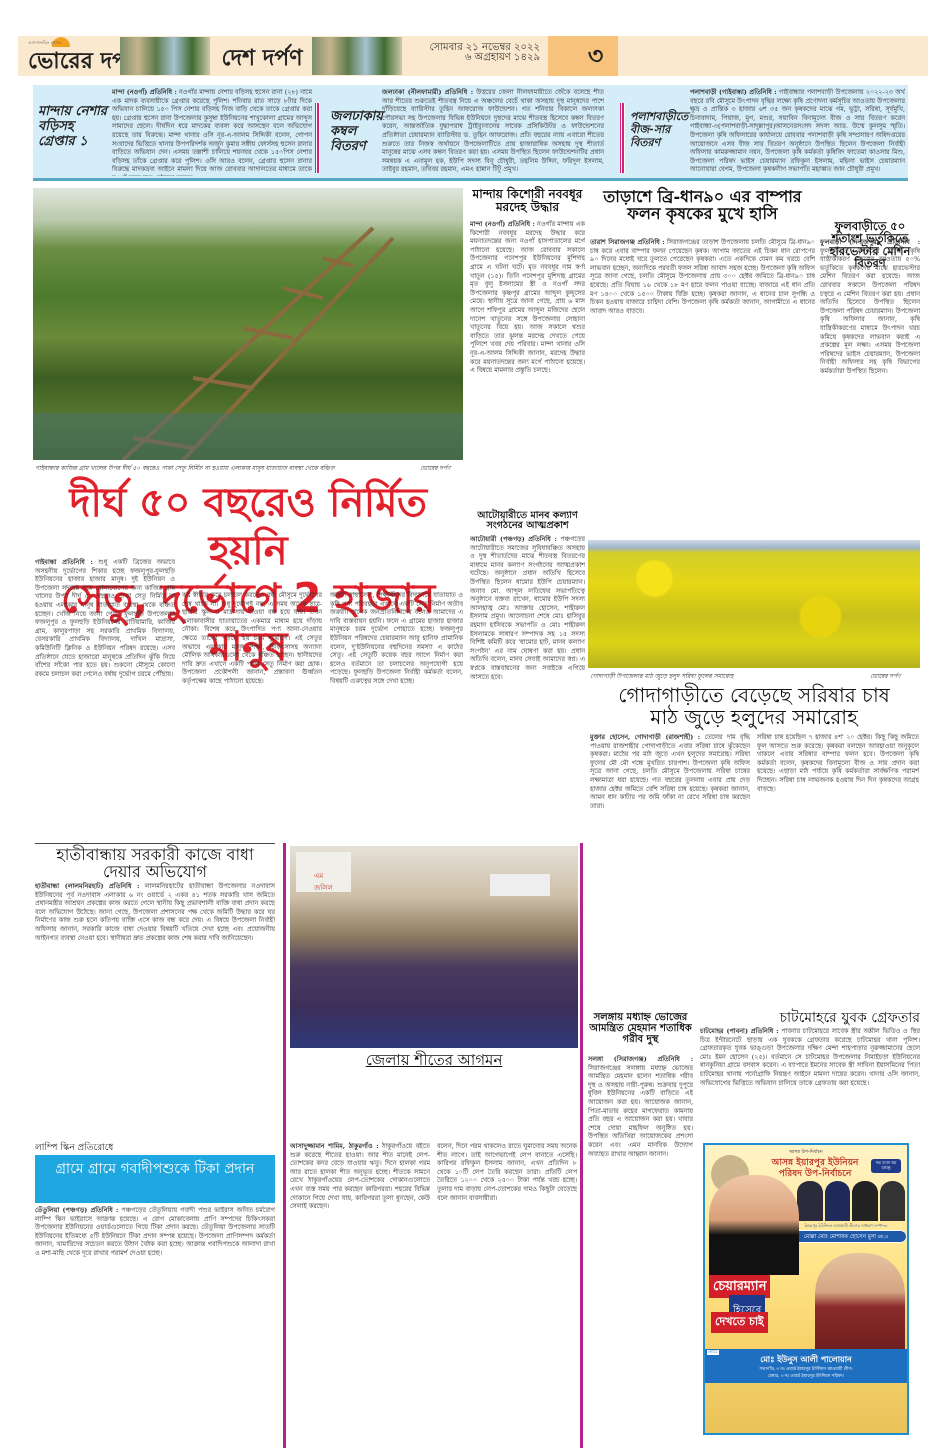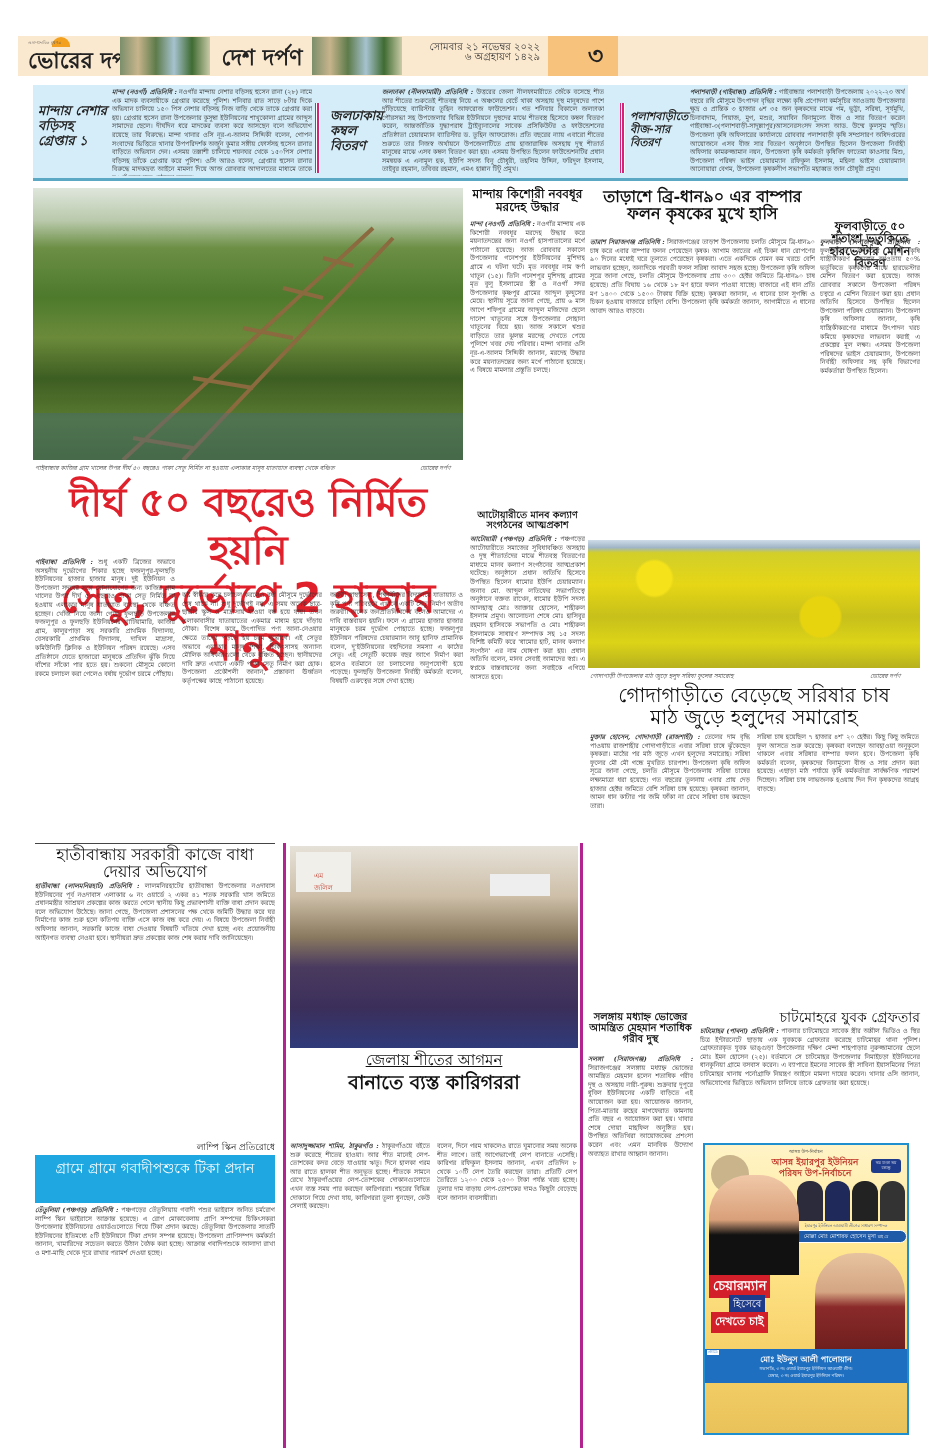--- a/index.html
+++ b/index.html
@@ -1,20 +1,20 @@
 <!DOCTYPE html>
 <html><head>
 <meta charset="utf-8">
 <style>
   * { box-sizing: border-box; margin: 0; padding: 0; }
   html, body { width: 945px; height: 1455px; background: #fff; overflow: hidden; }
   body { font-family: "DejaVu Sans", sans-serif; color: #222; position: relative; }
   .abs { position: absolute; }
   .body-text { font-family: "DejaVu Serif", serif; font-size: 6.4px; line-height: 8.6px; color: #333; text-align: justify; overflow: hidden; }
-  .body-text b { font-weight: bold; font-style: italic; }
+  .body-text b { font-weight: bold; }
   .cap { font-family: "DejaVu Serif", serif; font-style: italic; font-size: 6px; color: #444; white-space: nowrap; overflow: hidden; }
   .cap-right { font-family: "DejaVu Serif", serif; font-style: italic; font-size: 6px; color: #444; }
   .hl { font-family: "DejaVu Sans", sans-serif; font-weight: bold; text-align: center; color: #111; line-height: 1.08; }
 
   
   #masthead { left: 18px; top: 36px; width: 910px; height: 40px; background: #fbe9cf; }
   #logo { left: 28px; top: 43px; font-family: "DejaVu Serif", serif; font-size: 22px; font-weight: bold; color: #222; }
   #logo-tag { left: 28px; top: 40px; font-size: 4px; color: #555; }
   .sun { left: 52px; top: 37px; width: 18px; height: 10px; border-radius: 10px 10px 0 0; background: #f2a01e; }
   .photo-strip { background: linear-gradient(90deg,#7a8f6b,#c7b48c 20%,#5d7b4a 40%,#a6c2cf 60%,#3f6b32 80%,#c9cba7); }
@@ -143,35 +143,34 @@
 </div>
 <div class="abs body-text" style="left:757px;top:733px;width:162px;height:270px;">সরিষা চাষ হয়েছিল ৭ হাজার ৪শ' ২০ হেক্টর। কিছু কিছু জমিতে ফুল আসতে শুরু করেছে। কৃষকরা বলছেন আবহাওয়া অনুকূলে থাকলে এবার সরিষার বাম্পার ফলন হবে। উপজেলা কৃষি কর্মকর্তা বলেন, কৃষকদের বিনামূল্যে বীজ ও সার প্রদান করা হয়েছে। এছাড়া মাঠ পর্যায়ে কৃষি কর্মকর্তারা সার্বক্ষণিক পরামর্শ দিচ্ছেন। সরিষা চাষ লাভজনক হওয়ায় দিন দিন কৃষকদের আগ্রহ বাড়ছে।</div>
 
 <div class="abs rule" style="left:35px;top:843px;width:240px;height:1px;"></div>
 <div class="abs hl" style="left:35px;top:846px;width:240px;font-size:16px;font-weight:normal;">হাতীবান্ধায় সরকারী কাজে বাধা দেয়ার অভিযোগ</div>
 <div class="abs body-text" style="left:35px;top:882px;width:240px;height:250px;">
   <b>হাতীবান্ধা (লালমনিরহাট) প্রতিনিধি :</b>
   <span>লালমনিরহাটের হাতীবান্ধা উপজেলার নওদাবাস ইউনিয়নের পূর্ব নওদাবাস এলাকার ৬ নং ওয়ার্ডে ২ একর ৪১ শতক সরকারি খাস জমিতে প্রধানমন্ত্রীর আশ্রয়ন প্রকল্পের কাজ করতে গেলে স্থানীয় কিছু প্রভাবশালী ব্যক্তি বাধা প্রদান করছে বলে অভিযোগ উঠেছে। জানা গেছে, উপজেলা প্রশাসনের পক্ষ থেকে জমিটি উদ্ধার করে ঘর নির্মাণের কাজ শুরু হলে কতিপয় ব্যক্তি এসে কাজ বন্ধ করে দেয়। এ বিষয়ে উপজেলা নির্বাহী অফিসার জানান, সরকারি কাজে বাধা দেওয়ার বিষয়টি খতিয়ে দেখা হচ্ছে এবং প্রয়োজনীয় আইনগত ব্যবস্থা নেওয়া হবে। স্থানীয়রা দ্রুত প্রকল্পের কাজ শেষ করার দাবি জানিয়েছেন।</span>
 </div>
 
-<div class="abs" style="left:35px;top:1140px;width:240px;height:13px;text-align:right;font-size:9px;color:#222;">লাম্পি স্কিন প্রতিরোধে</div>
+<div class="abs" style="left:35px;top:1140px;width:240px;height:13px;text-align:left;font-size:9px;color:#222;">লাম্পি স্কিন প্রতিরোধে</div>
 <div class="abs box-blue hl" style="left:35px;top:1155px;width:240px;height:48px;font-size:14px;color:#fff;padding-top:6px;font-weight:normal;">গ্রামে গ্রামে গবাদীপশুকে টিকা প্রদান</div>
 <div class="abs body-text" style="left:35px;top:1206px;width:240px;height:240px;">
   <b>তেঁতুলিয়া (পঞ্চগড়) প্রতিনিধি :</b>
   <span>পঞ্চগড়ের তেঁতুলিয়ায় গবাদী পশুর ভাইরাস জনিত চর্মরোগ লাম্পি স্কিন ভাইরাসে আক্রান্ত হয়েছে। এ রোগ মোকাবেলায় প্রাণি সম্পদের চিকিৎসকরা উপজেলার ইউনিয়নের ওয়ার্ডগুলোতে গিয়ে টিকা প্রদান করছে। তেঁতুলিয়া উপজেলার সাতটি ইউনিয়নের ইতিমধ্যে ৫টি ইউনিয়নে টিকা প্রদান সম্পন্ন হয়েছে। উপজেলা প্রাণিসম্পদ কর্মকর্তা জানান, খামারিদের সচেতন করতে উঠান বৈঠক করা হচ্ছে। আক্রান্ত গবাদিপশুকে আলাদা রাখা ও মশা-মাছি থেকে দূরে রাখার পরামর্শ দেওয়া হচ্ছে।</span>
 </div>
 
 <div class="abs" style="left:283px;top:843px;width:300px;height:605px;border-left:3px solid #b3238f;border-right:3px solid #b3238f;"></div>
 <div class="abs photo-quilt" style="left:290px;top:846px;width:288px;height:202px;">
   <div style="position:absolute;left:6px;top:6px;width:55px;height:40px;background:#f1efe9;font-size:7px;color:#c0392b;padding:18px;">এম জলিল</div>
   <div style="position:absolute;left:200px;top:28px;width:60px;height:22px;background:#eee;"></div>
 </div>
 <div class="abs hl" style="left:290px;top:1052px;width:288px;font-size:15px;font-weight:normal;text-decoration:underline;">জেলায় শীতের আগমন</div>
 <div class="abs hl" style="left:290px;top:1072px;width:288px;font-size:19px;">
-  <div>বানাতে ব্যস্ত কারিগররা</div>
 </div>
 <div class="abs body-text" style="left:290px;top:1142px;width:140px;height:300px;">
   <b>আসাদুজ্জামান শামিম, ঠাকুরগাঁও :</b>
   <span>ঠাকুরগাঁওয়ে বইতে শুরু করেছে শীতের হাওয়া। আর শীত মানেই লেপ-তোশকের কদর বেড়ে যাওয়ার ঋতু। দিনে হালকা গরম আর রাতে হালকা শীত অনুভূত হচ্ছে। শীতকে সামনে রেখে ঠাকুরগাঁওয়ের লেপ-তোশকের দোকানগুলোতে এখন ব্যস্ত সময় পার করছেন কারিগররা। শহরের বিভিন্ন দোকানে গিয়ে দেখা যায়, কারিগররা তুলা ধুনছেন, কেউ সেলাই করছেন।</span>
 </div>
 <div class="abs body-text" style="left:437px;top:1142px;width:140px;height:300px;">বলেন, দিনে গরম থাকলেও রাতে ঘুমানোর সময় অনেক শীত লাগে। তাই আগেভাগেই লেপ বানাতে এসেছি। কারিগর রফিকুল ইসলাম জানান, এখন প্রতিদিন ৮ থেকে ১০টি লেপ তৈরি করছেন তারা। প্রতিটি লেপ তৈরিতে ১২০০ থেকে ২৫০০ টাকা পর্যন্ত খরচ হচ্ছে। তুলার দাম বাড়ায় লেপ-তোশকের দামও কিছুটা বেড়েছে বলে জানান ব্যবসায়ীরা।</div>
 
 <div class="abs hl" style="left:588px;top:1012px;width:105px;font-size:10px;">সলঙ্গায় মধ্যাহ্ন ভোজের আমন্ত্রিত মেহমান শতাধিক গরীব দুস্থ</div>
 <div class="abs body-text" style="left:588px;top:1055px;width:105px;height:390px;">
   <b>সলঙ্গা (সিরাজগঞ্জ) প্রতিনিধি :</b>
@@ -199,21 +198,21 @@
     <div style="flex:1;background:#333;border-radius:12px 12px 0 0;"></div>
   </div>
   <div style="position:absolute;left:78px;top:78px;width:126px;font-size:4px;color:#1e3a8a;text-align:center;">ইয়ারপুর ইউনিয়ন আওয়ামী লীগের সাধারণ সম্পাদক</div>
   <div style="position:absolute;left:80px;top:85px;width:122px;height:13px;background:#1e5aa8;border:1px solid #fff;border-radius:7px;color:#fff;font-size:5.5px;text-align:center;line-height:11px;">
     <span>মোল্লা মোঃ মোশারফ হোসেন মুসা</span>
     <span style="font-size:3.5px;">ভাই কে</span>
   </div>
   <div style="position:absolute;left:4px;top:30px;width:90px;height:100px;background:linear-gradient(180deg,#f0c8a8 0%,#d9a07a 45%,#111 60%,#111 100%);border-radius:40px 40px 0 0;"></div>
   <div style="position:absolute;left:110px;top:108px;width:90px;height:98px;background:linear-gradient(180deg,#e7c3a0 0%,#d4a582 40%,#8a2a2a 55%,#6e1e1e 100%);border-radius:40px 40px 0 0;"></div>
   <div style="position:absolute;left:4px;top:130px;background:#d31f2a;color:#fff;font-weight:bold;font-size:13px;padding:1px 4px;">চেয়ারম্যান</div>
-  <div style="position:absolute;left:24px;top:150px;background:#1e3a8a;color:#fff;font-size:10px;padding:1px 4px;">হিসেবে</div>
+  <div style="position:absolute;left:24px;top:150px;background:#1e3a8a;color:#fff;font-size:10px;padding:7px 4px;">হিসেবে</div>
   <div style="position:absolute;left:6px;top:167px;background:#d31f2a;color:#fff;font-weight:bold;font-size:11px;padding:1px 4px;">দেখতে চাই</div>
   <div style="position:absolute;left:0;top:204px;width:100%;height:34px;background:#1f6fc0;color:#fff;text-align:center;">
     <div style="position:absolute;left:2px;top:1px;font-size:3.5px;background:#fff;color:#1f6fc0;padding:0 1px;">প্রচারে:</div>
     <div style="font-size:8px;font-weight:bold;padding-top:4px;text-align:center;">মোঃ ইউনুস আলী পালোয়ান</div>
     <div style="font-size:4.2px;">সভাপতি, ৩ নং ওয়ার্ড ইয়ারপুর ইউনিয়ন আওয়ামী লীগ।</div>
     <div style="font-size:4.2px;">মেম্বার, ৩ নং ওয়ার্ড ইয়ারপুর ইউনিয়ন পরিষদ।</div>
   </div>
 </div>
 
 </body></html>

